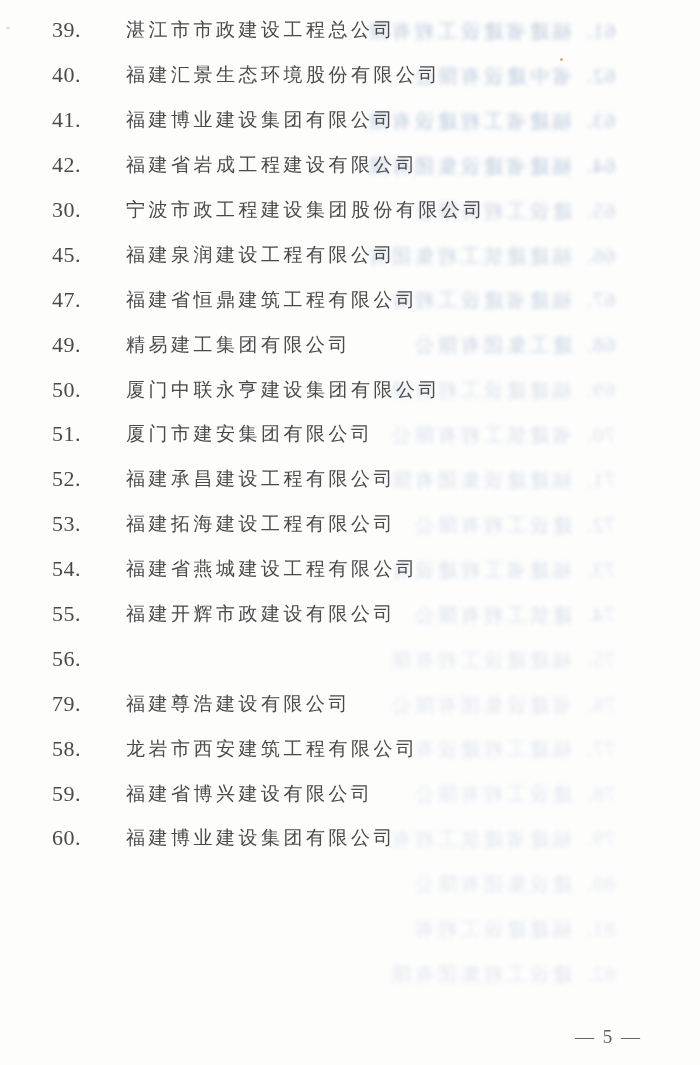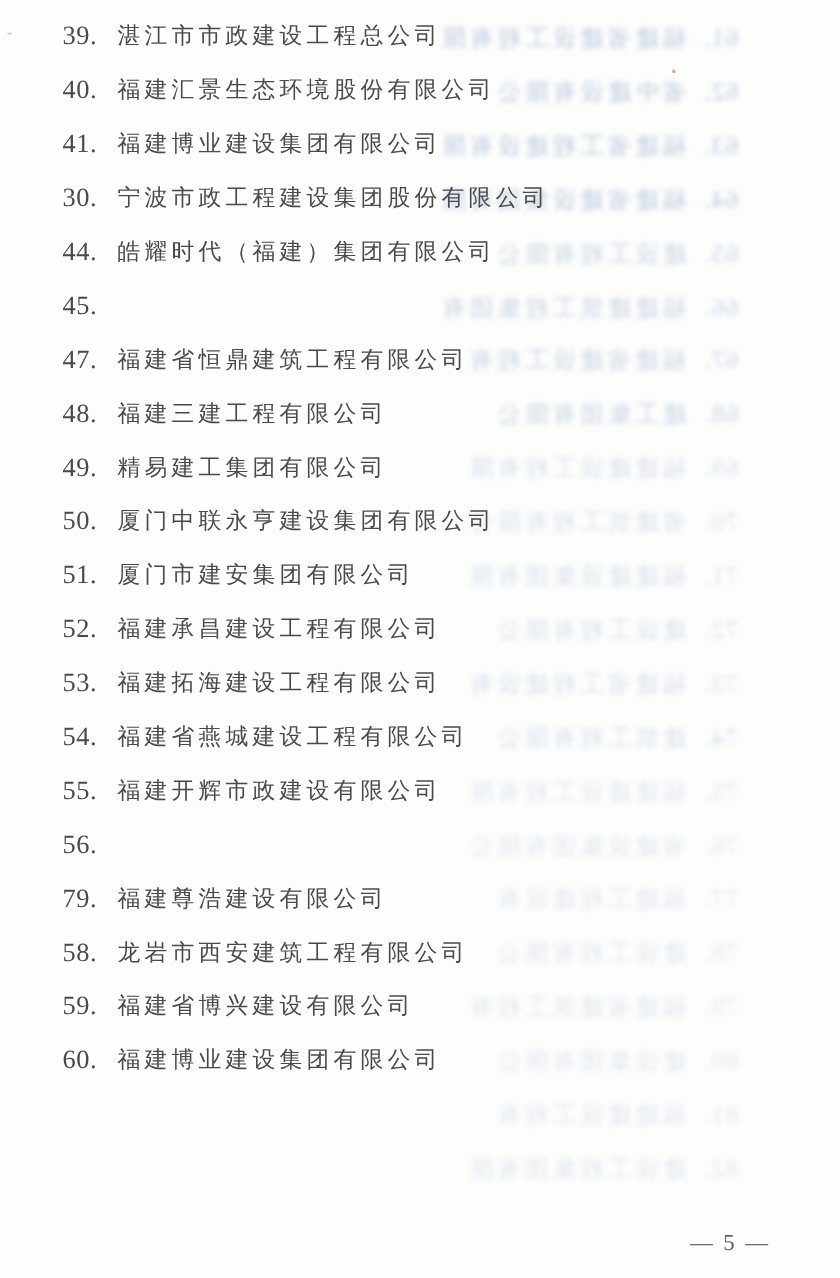--- a/index.html
+++ b/index.html
@@ -42,20 +42,21 @@
   }
   
   .company-list{
     position:absolute;
     top:8px;left:52px;right:0;
   }
   .row{
     height:44.9px;
     display:flex;
     align-items:center;
+    gap:28px;
   }
   .num{
     display:inline-block;
     width:46px;
     font-size:22px;
     color:var(--ink);
     letter-spacing:0.5px;
     flex:0 0 46px;
   }
   .name{
@@ -120,37 +121,34 @@
       </div>
       <div class="row">
         <span class="num">40.</span>
         <span class="name">福建汇景生态环境股份有限公司</span>
       </div>
       <div class="row">
         <span class="num">41.</span>
         <span class="name">福建博业建设集团有限公司</span>
       </div>
       <div class="row">
+        <span class="num">42.</span>
+        <span class="name">福建省岩成工程建设有限公司</span>
+      </div>
+      <div class="row">
         <span class="num">30.</span>
         <span class="name">宁波市政工程建设集团股份有限公司</span>
       </div>
       <div class="row">
-        <span class="num">44.</span>
-        <span class="name">皓耀时代（福建）集团有限公司</span>
-      </div>
-      <div class="row">
         <span class="num">45.</span>
+        <span class="name">福建泉润建设工程有限公司</span>
       </div>
       <div class="row">
         <span class="num">47.</span>
         <span class="name">福建省恒鼎建筑工程有限公司</span>
-      </div>
-      <div class="row">
-        <span class="num">48.</span>
-        <span class="name">福建三建工程有限公司</span>
       </div>
       <div class="row">
         <span class="num">49.</span>
         <span class="name">精易建工集团有限公司</span>
       </div>
       <div class="row">
         <span class="num">50.</span>
         <span class="name">厦门中联永亨建设集团有限公司</span>
       </div>
       <div class="row">

